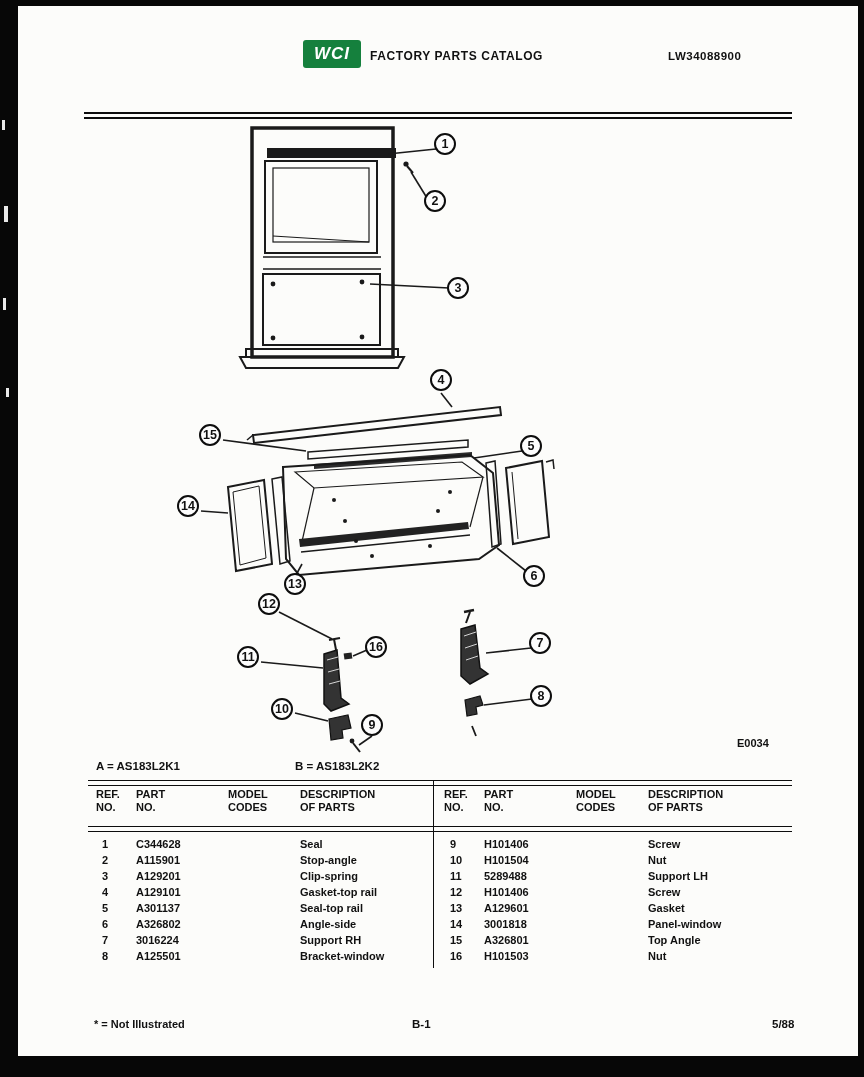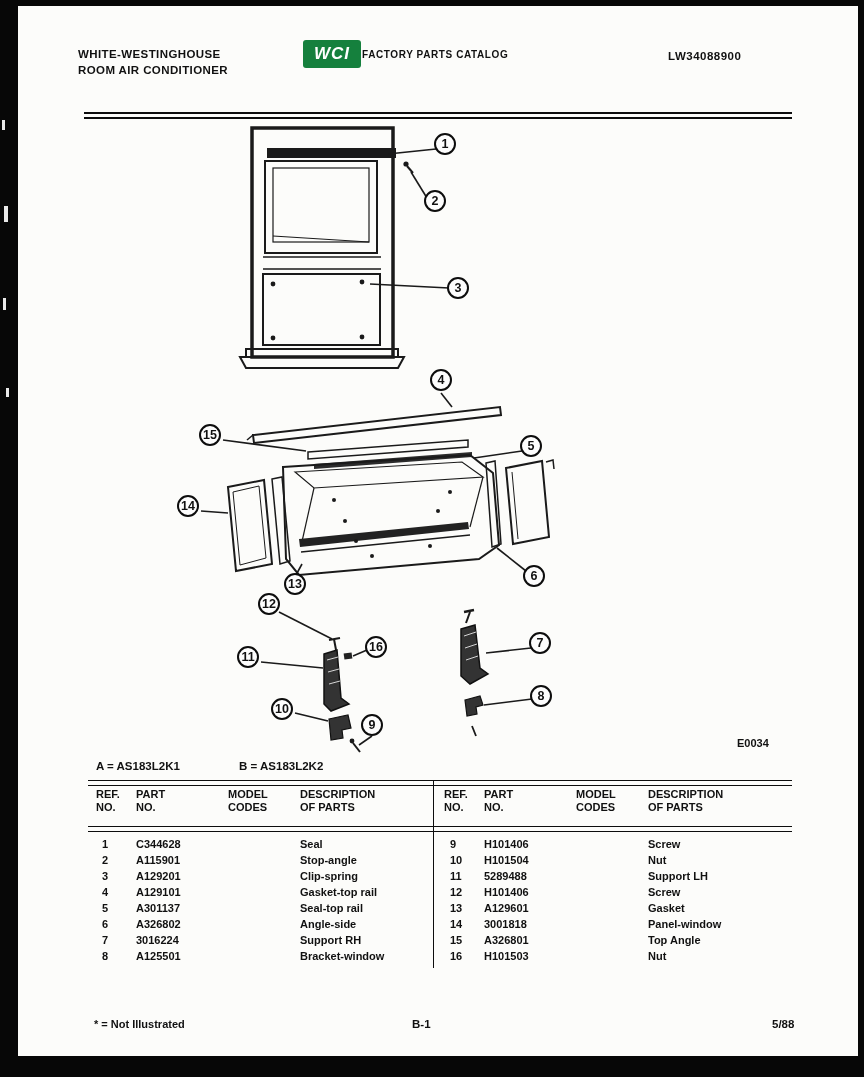--- a/index.html
+++ b/index.html
@@ -13,33 +13,33 @@
   .edge-left { left: 0; top: 0; width: 18px; height: 1077px; }
   .edge-top { left: 0; top: 0; width: 864px; height: 6px; }
   .edge-right { right: 0; top: 0; width: 6px; height: 1077px; }
   .edge-bottom { left: 0; top: 1056px; width: 864px; height: 21px; }
   .speck { position: absolute; background: #e9e9e9; }
 
   .brand { position: absolute; left: 78px; top: 46px; font-size: 11.5px; font-weight: 700; line-height: 16px; letter-spacing: .4px; }
   .wci-logo { position: absolute; left: 303px; top: 40px; width: 58px; height: 28px; background: #15803d; color: #fff;
     font-style: italic; font-weight: 700; font-size: 17px; letter-spacing: 1px;
     display: flex; align-items: center; justify-content: center; border-radius: 3px; }
-  .catalog-title { position: absolute; left: 362px; top: 49px; font-size: 10px; font-weight: 700; letter-spacing: .6px; }
+  .catalog-title { position: absolute; left: 370px; top: 49px; font-size: 12px; font-weight: 700; letter-spacing: .6px; }
   .doc-number { position: absolute; left: 668px; top: 50px; font-size: 11.5px; font-weight: 700; letter-spacing: .5px; }
   .double-rule { position: absolute; left: 84px; top: 112px; width: 708px; height: 7px;
     border-top: 2.5px solid #0d0d0d; border-bottom: 2px solid #0d0d0d; }
 
   .diagram-svg { position: absolute; left: 0; top: 0; }
   .callout { position: absolute; width: 22px; height: 22px; border: 2px solid #0d0d0d; border-radius: 50%;
     background: #fdfdfd; display: flex; align-items: center; justify-content: center;
     font-size: 12.5px; font-weight: 700; }
   .figure-code { position: absolute; left: 737px; top: 737px; font-size: 11px; font-weight: 700; }
 
   .models { position: absolute; left: 96px; top: 760px; font-size: 11.5px; font-weight: 700; }
-  .models .model-b { margin-left: 56px; text-align: center; }
+  .models .model-b { margin-left: 112px; text-align: center; }
 
   .table-wrap { position: absolute; left: 88px; top: 780px; width: 704px; height: 192px; font-weight: 700; }
   .hrule { position: absolute; left: 0; width: 704px; height: 6px; border-top: 1.8px solid #0d0d0d; border-bottom: 1.8px solid #0d0d0d; }
   .hrule.top { top: 0; }
   .hrule.mid { top: 46px; }
   .vdiv { position: absolute; left: 345px; top: 0; width: 0; height: 188px; border-left: 1.8px solid #0d0d0d; }
   .t-half { position: absolute; top: 8px; }
   .t-half.left { left: 8px; width: 330px; }
   .t-half.right { left: 356px; width: 348px; }
   .t-head { display: flex; font-size: 11px; line-height: 13px; }
@@ -63,24 +63,20 @@
 
   <div class="edge edge-left"></div>
   <div class="edge edge-top"></div>
   <div class="edge edge-right"></div>
   <div class="edge edge-bottom"></div>
   <div class="speck" style="left:4px;top:206px;width:4px;height:16px"></div>
   <div class="speck" style="left:3px;top:298px;width:3px;height:12px"></div>
   <div class="speck" style="left:6px;top:388px;width:3px;height:9px"></div>
   <div class="speck" style="left:2px;top:120px;width:3px;height:10px"></div>
 
-  <div class="brand">
-    <div>WHITE-WESTINGHOUSE</div>
-    <div>ROOM AIR CONDITIONER</div>
-  </div>
   <div class="wci-logo">WCI</div>
   <div class="catalog-title">FACTORY PARTS CATALOG</div>
   <div class="doc-number">LW34088900</div>
   <div class="double-rule"></div>
 
   <svg class="diagram-svg" width="864" height="1077" viewBox="0 0 864 1077">
     <g fill="none" stroke="#1a1a1a" stroke-width="2">
       <rect x="252" y="128" width="141" height="229" stroke-width="3.5"></rect>
       <rect x="267" y="148" width="129" height="10" fill="#1a1a1a" stroke="none"></rect>
       <rect x="265" y="161" width="112" height="92"></rect>

